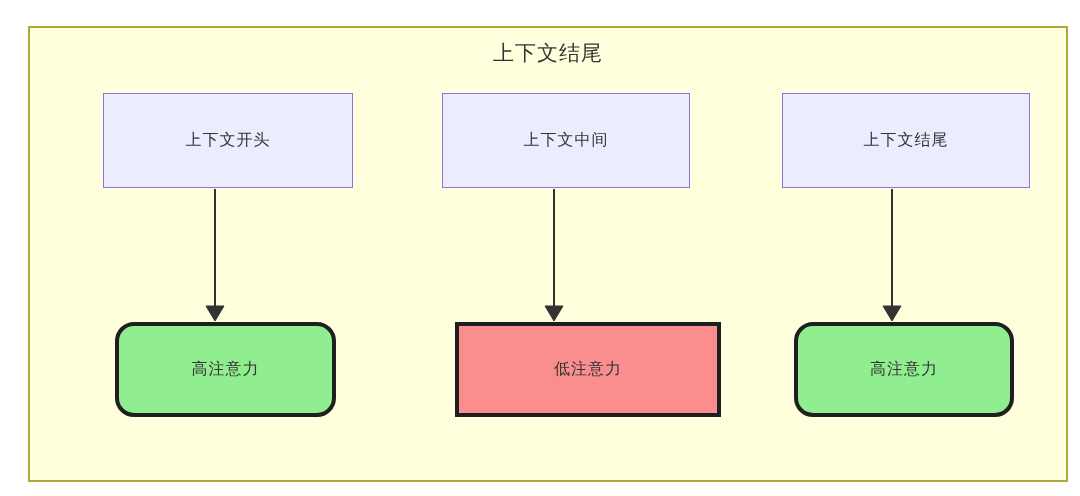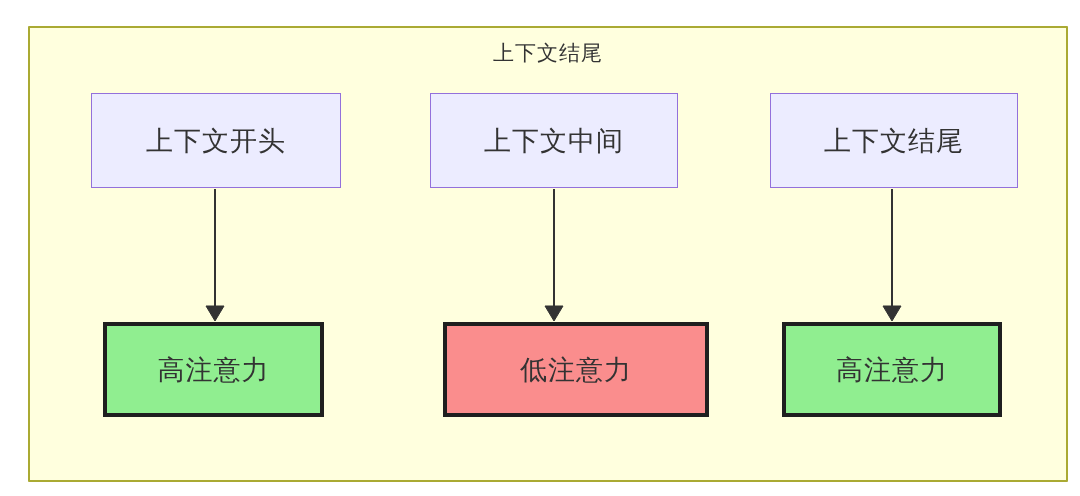--- a/index.html
+++ b/index.html
@@ -35,32 +35,33 @@
     font-size: 21px;
     color: var(--text, #333333);
     letter-spacing: 1px;
   }
   .node {
     position: absolute;
     box-sizing: border-box;
     display: flex;
     align-items: center;
     justify-content: center;
-    font-size: 27px;
+    font-size: 16px;
     color: var(--text, #333333);
     letter-spacing: 1px;
+    margin-left: 12px;
   }
   .top-node {
     background: var(--top-node-fill, #ECECFF);
     border: 1.5px solid var(--top-node-border, #9370DB);
   }
   .result-node {
     border: 4px solid var(--node-border-dark, #1f1f1f);
   }
-  .result-node.high { background: var(--high-fill, #90EE90); }
+  .result-node.high { background: var(--high-fill, #90EE90); border-radius: 19px; }
   .result-node.low  { background: var(--low-fill, #FA8D8D); }
 
   #node-context-start  { left: 91px;  top: 93px;  width: 250px; height: 95px; }
   #node-context-middle { left: 430px; top: 93px;  width: 248px; height: 95px; }
   #node-context-end    { left: 770px; top: 93px;  width: 248px; height: 95px; align-items: center; }
 
   #node-high-left   { left: 103px; top: 322px; width: 221px; height: 95px; }
   #node-low-middle  { left: 443px; top: 322px; width: 266px; height: 95px; }
   #node-high-right  { left: 782px; top: 322px; width: 220px; height: 95px; }
 

